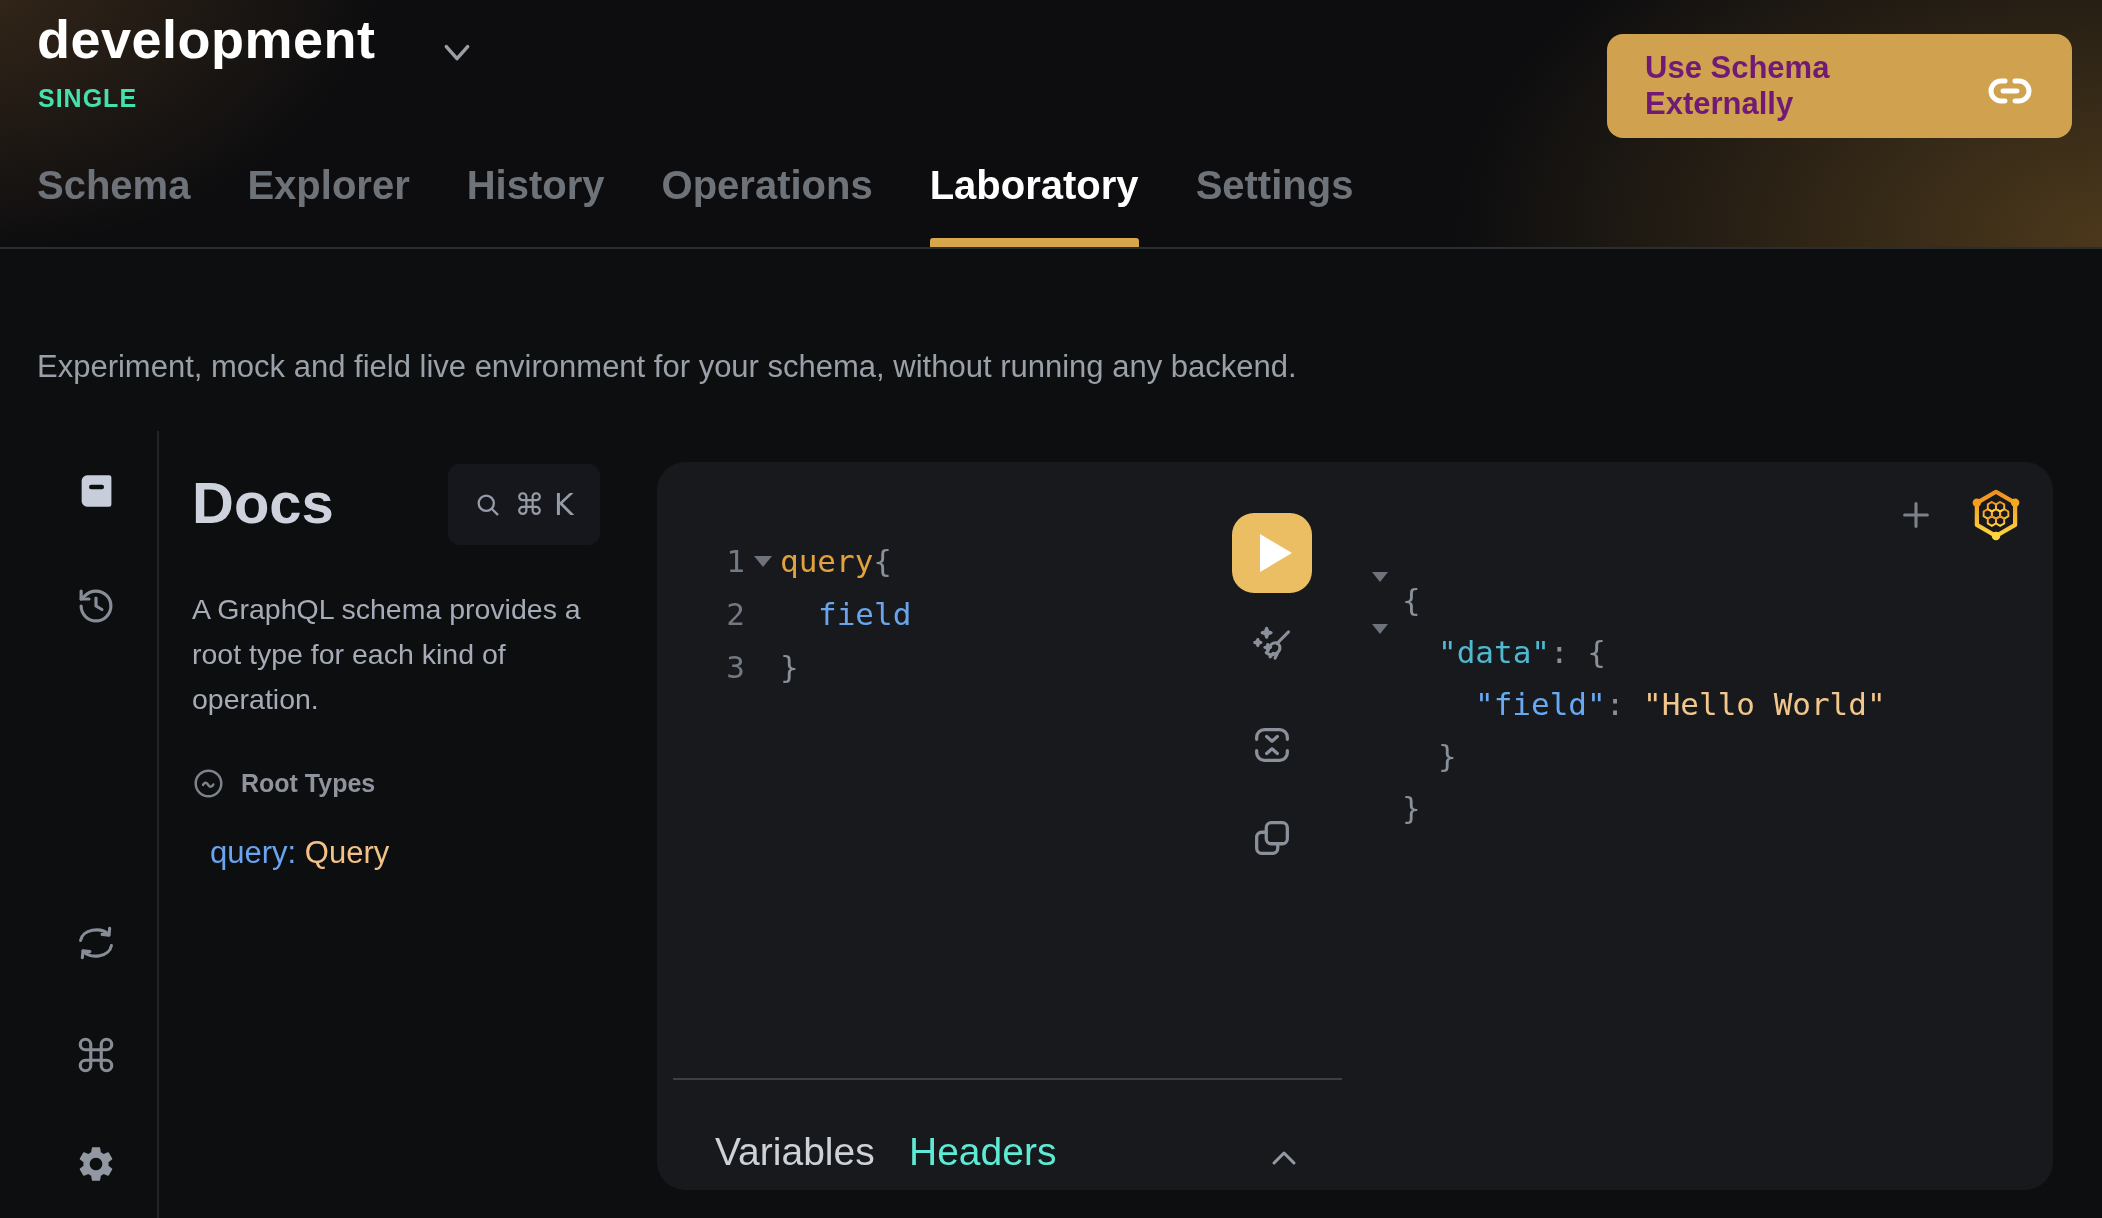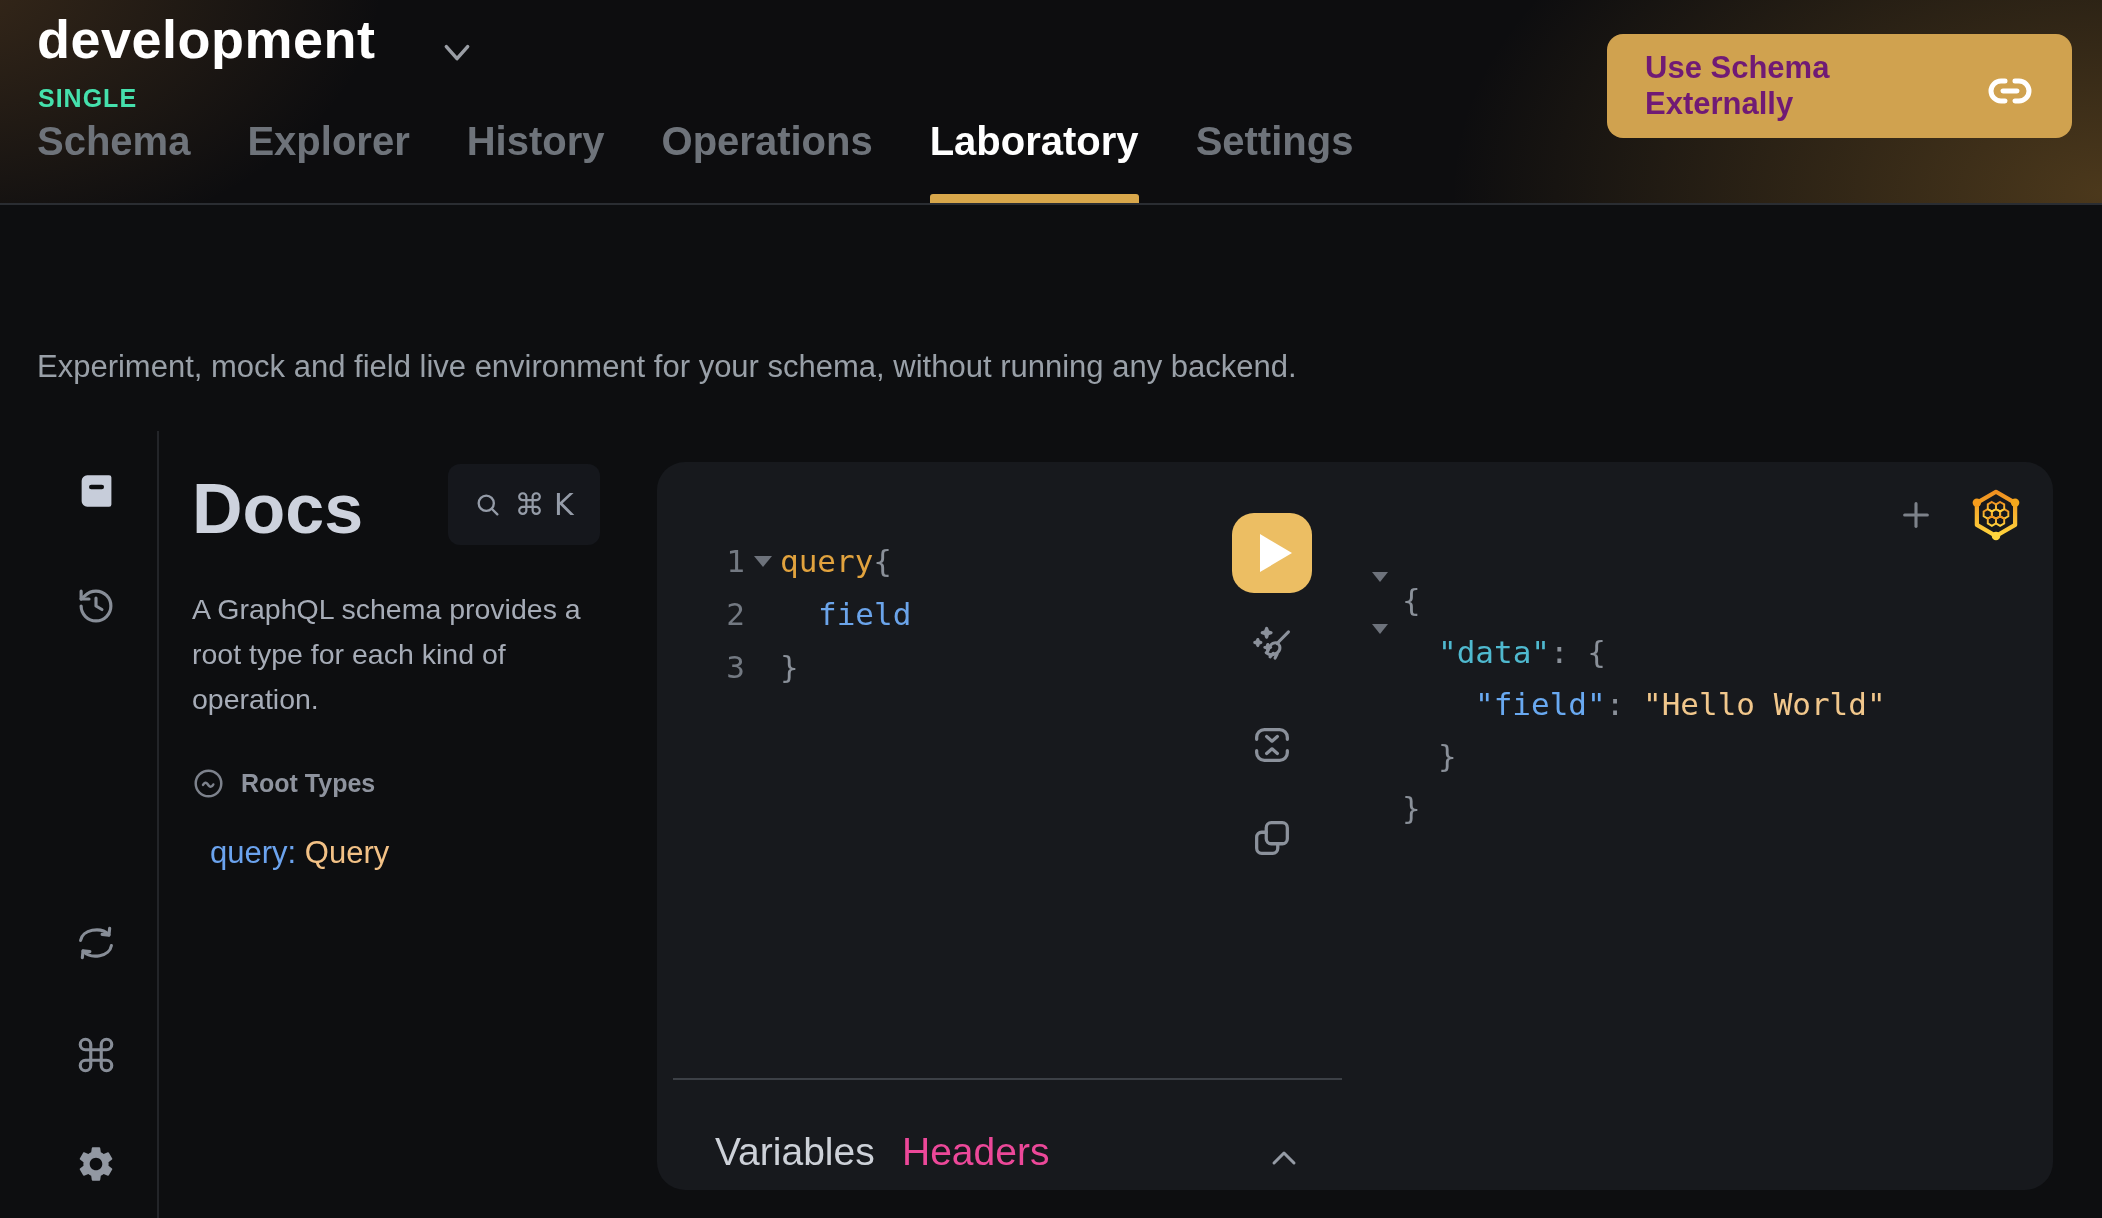--- a/index.html
+++ b/index.html
@@ -2,21 +2,21 @@
 <html><head>
 <meta charset="utf-8">
 <style>
   * { margin:0; padding:0; box-sizing:border-box; }
   html,body { background:#0a0b0d; }
   body { font-family:"Liberation Sans","DejaVu Sans",sans-serif; }
   .canvas { position:relative; width:2102px; height:1218px; overflow:hidden; background:#0d0e10; }
 
   
   .header {
-    position:absolute; left:0; top:0; width:2102px; height:205px;
+    position:absolute; left:0; top:0; width:2102px; height:249px;
     border-bottom:2px solid #2a2d32;
     background:
       radial-gradient(1050px 640px at 100% 95%, rgba(196,140,52,.34), rgba(196,140,52,0) 62%),
       radial-gradient(720px 460px at -3% -12%, rgba(158,108,52,.30), rgba(158,108,52,0) 62%),
       #0d0d0f;
   }
   .app-title { position:absolute; left:37px; top:8px; font-size:54px; font-weight:800; color:#ffffff; letter-spacing:.5px; }
   .title-chevron { position:absolute; left:441px; top:40px; width:32px; height:26px; color:#9a9ea5; cursor:pointer; }
   .env-badge { position:absolute; left:38px; top:84px; font-size:25px; font-weight:700; letter-spacing:1px; color:#45e0ac; }
 
@@ -36,21 +36,21 @@
   .subtitle { position:absolute; left:37px; top:349px; font-size:31px; color:#99a0a8; }
 
   
   .rail { position:absolute; left:0; top:431px; width:159px; height:787px; border-right:2px solid #232529; }
   .rail .ricon { position:absolute; left:75px; width:42px; height:42px; color:#878d97; cursor:pointer; }
   .rail .ricon.active { color:#c7cdda; }
   .ricon svg { width:100%; height:100%; }
 
   
   .docs { position:absolute; left:160px; top:431px; width:497px; height:787px; }
-  .docs-title { position:absolute; left:32px; top:38px; font-size:70px; font-weight:700; color:#cdd2dd; }
+  .docs-title { position:absolute; left:32px; top:38px; font-size:58px; font-weight:700; color:#cdd2dd; }
   .search-btn {
     position:absolute; left:288px; top:33px; width:152px; height:81px;
     background:#15171c; border-radius:12px; display:flex; align-items:center; justify-content:center; gap:12px; cursor:pointer;
   }
   .search-btn svg { width:28px; height:28px; color:#959ca8; }
   .search-btn .sc { font-size:30px; color:#959ca8; font-family:"DejaVu Sans",sans-serif; }
   .docs-desc { position:absolute; left:32px; top:156px; width:430px; font-size:28.5px; line-height:45px; color:#a6acb7; }
   .root-types { position:absolute; left:32px; top:336px; display:flex; align-items:center; gap:16px; }
   .root-types svg { width:33px; height:33px; color:#7d828c; }
   .root-types .rt-label { font-size:25px; font-weight:600; color:#8e939e; }
@@ -92,21 +92,21 @@
   .jkey-field { color:#69a9f1; }
   .jstr { color:#f1c78c; }
   .m30 { margin-left:30px; } .m66 { margin-left:66px; } .m103 { margin-left:103px; }
 
   .plus-btn { position:absolute; left:1242px; top:36px; width:34px; height:34px; color:#7d828a; cursor:pointer; }
   .hive-logo { position:absolute; left:1314px; top:24px; width:50px; height:58px; cursor:pointer; }
 
   .bottom-divider { position:absolute; left:16px; top:616px; width:669px; height:2px; background:#3c4046; }
   .btab { position:absolute; top:668px; font-size:39px; cursor:pointer; }
   .btab.vars { left:58px; color:#cdd1d8; }
-  .btab.hdrs { left:245px; color:#ec4899; }
+  .btab.hdrs { left:252px; color:#5eead4; }
   .collapse-chevron { position:absolute; left:612px; top:686px; width:30px; height:22px; color:#959ba5; cursor:pointer; }
 
   svg { display:block; }
 </style>
 </head>
 <body>
 
 <div class="canvas">
 
   <div class="header">

